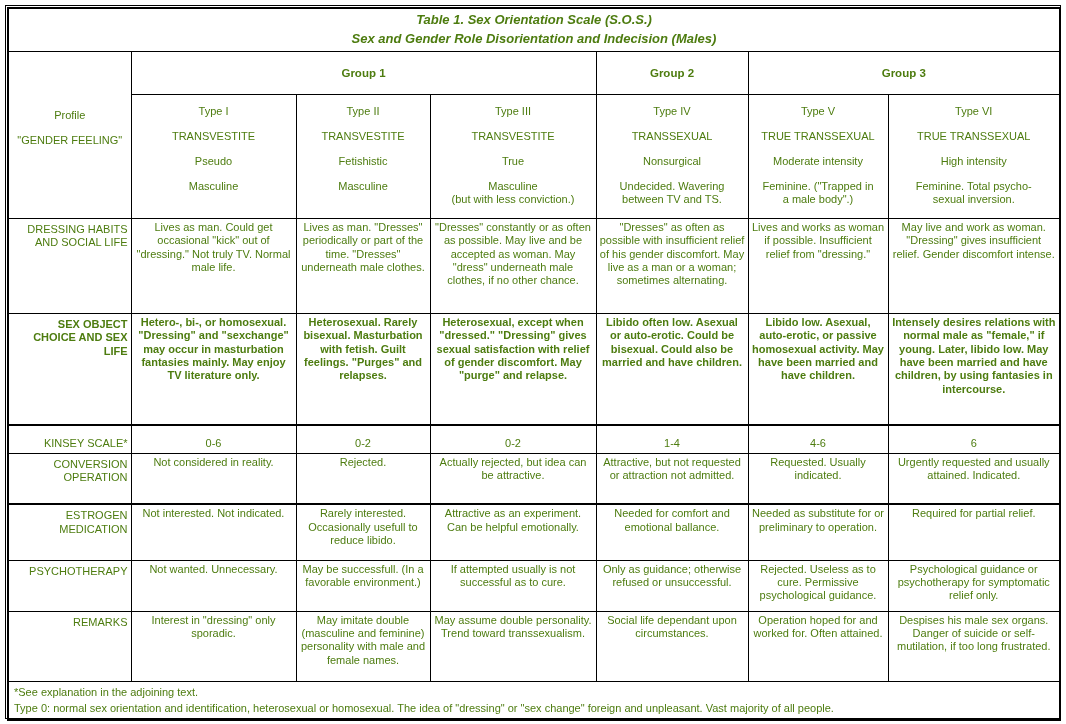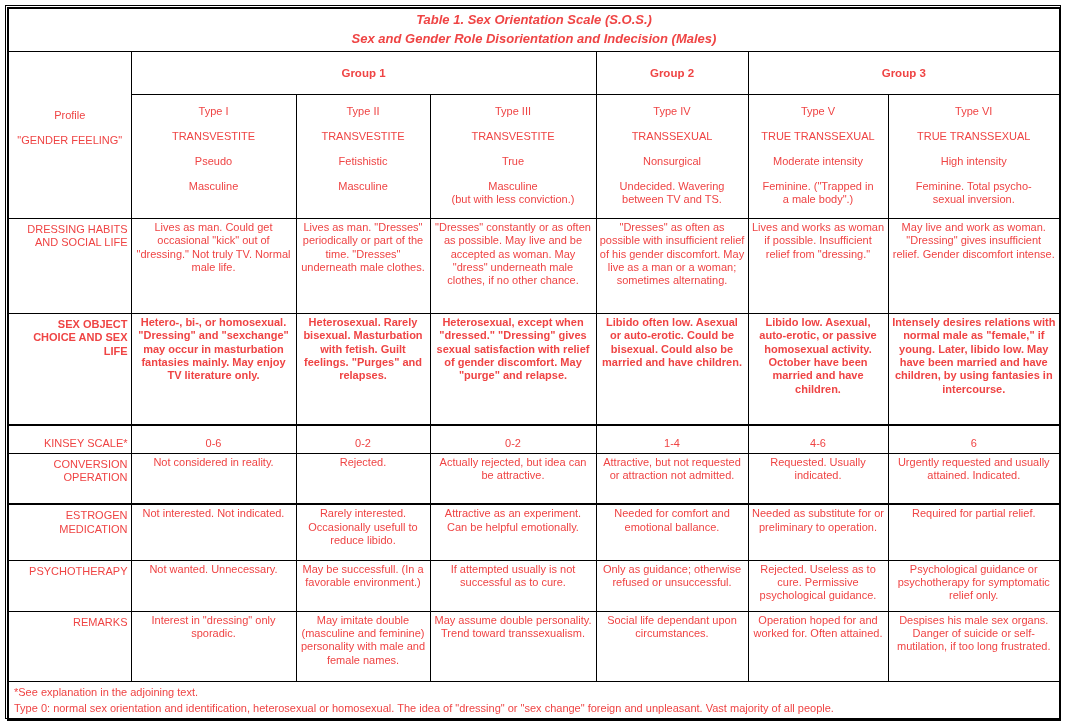--- a/index.html
+++ b/index.html
@@ -1,20 +1,20 @@
 <!DOCTYPE html>
 <html><head>
 <meta charset="utf-8">
 <style>
   html, body { margin: 0; padding: 0; background: #e8e8e8; }
   .page {
     width: 1066px; height: 724px; box-sizing: border-box;
     background: #ffffff; padding: 5px; overflow: hidden;
     font-family: "Liberation Sans", "DejaVu Sans", sans-serif;
-    color: #ef4444;
+    color: #4d7c0f;
   }
   .table-wrap {
     border: 1px solid #000; padding: 1px;
     width: 100%; height: 100%; box-sizing: border-box;
   }
   table.sos {
     border-collapse: collapse; table-layout: fixed;
     width: 1052px; border: 2px solid #000;
   }
   td {
@@ -144,21 +144,21 @@
           <td>Lives and works as woman if possible. Insufficient relief from "dressing."</td>
           <td>May live and work as woman. "Dressing" gives insufficient relief. Gender discomfort intense.</td>
         </tr>
 
         <tr class="r-sexobj">
           <td class="label-cell">SEX OBJECT CHOICE AND SEX LIFE</td>
           <td>Hetero-, bi-, or homosexual. "Dressing" and "sexchange" may occur in masturbation fantasies mainly. May enjoy TV literature only.</td>
           <td>Heterosexual. Rarely bisexual. Masturbation with fetish. Guilt feelings. "Purges" and relapses.</td>
           <td>Heterosexual, except when "dressed." "Dressing" gives sexual satisfaction with relief of gender discomfort. May "purge" and relapse.</td>
           <td>Libido often low. Asexual or auto-erotic. Could be bisexual. Could also be married and have children.</td>
-          <td>Libido low. Asexual, auto-erotic, or passive homosexual activity. October have been married and have children.</td>
+          <td>Libido low. Asexual, auto-erotic, or passive homosexual activity. May have been married and have children.</td>
           <td>Intensely desires relations with normal male as "female," if young. Later, libido low. May have been married and have children, by using fantasies in intercourse.</td>
         </tr>
 
         <tr class="r-kinsey">
           <td class="label-cell">KINSEY SCALE*</td>
           <td>0-6</td>
           <td>0-2</td>
           <td>0-2</td>
           <td>1-4</td>
           <td>4-6</td>

